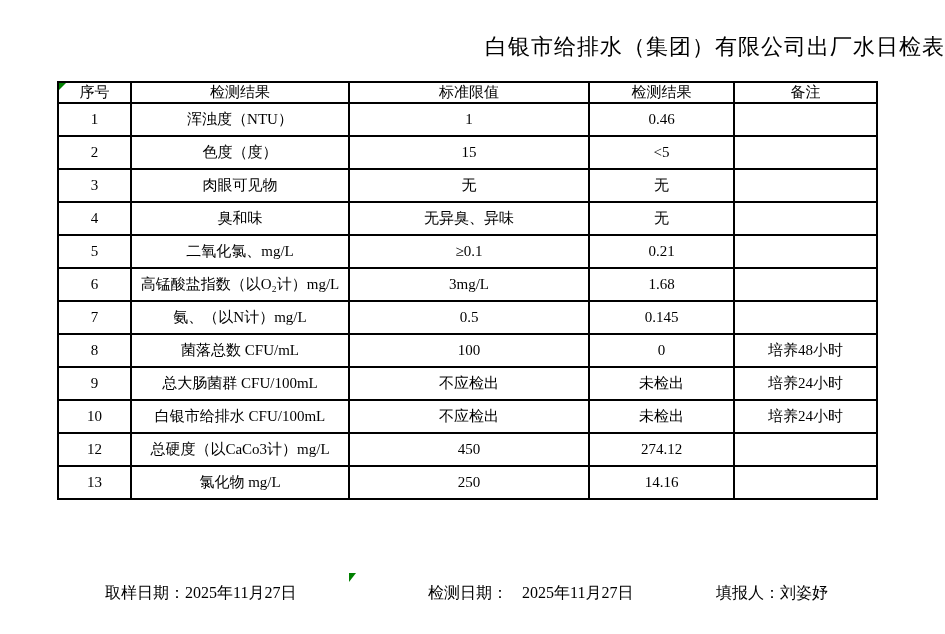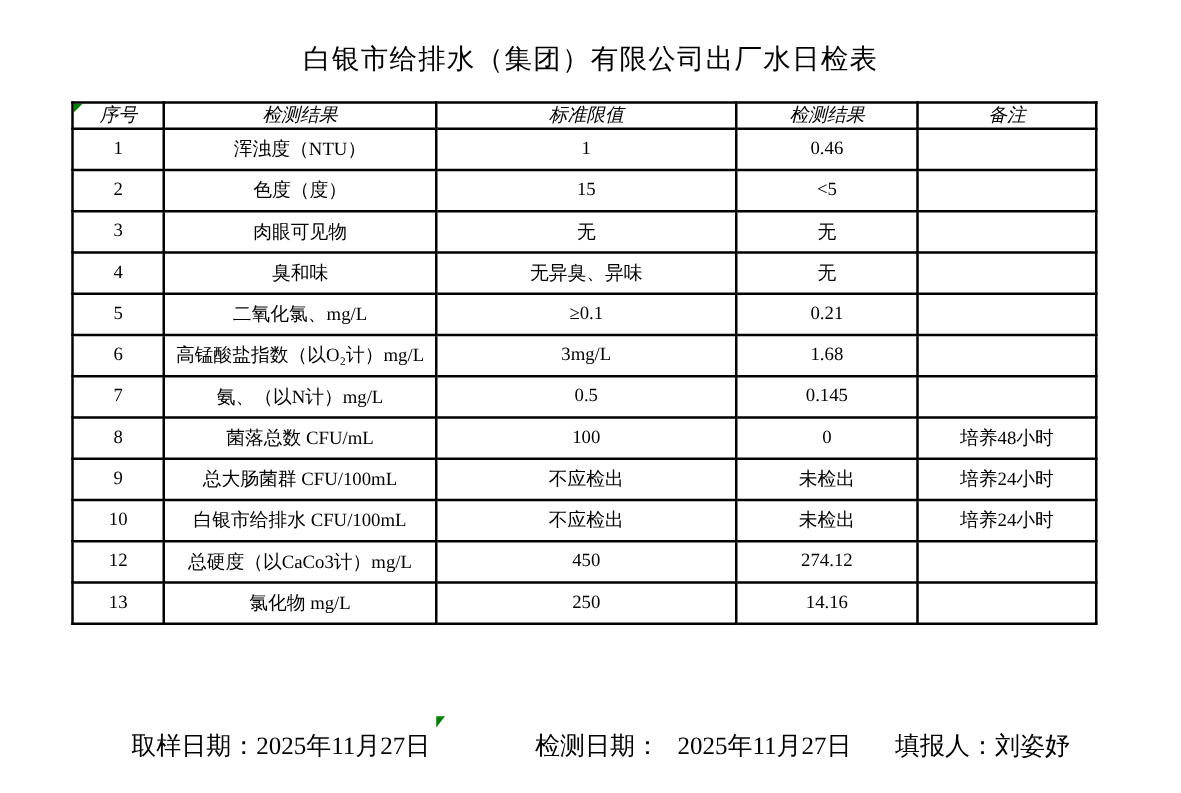--- a/index.html
+++ b/index.html
@@ -7,21 +7,21 @@
     width:945px; height:634px;
     background:#ffffff;
     position:relative;
     font-family:"Liberation Serif","DejaVu Serif",serif;
     color:#000;
     overflow:hidden;
   }
   .title {
     position:absolute;
     top:32px; left:0; width:945px;
-    text-align:center;
+    text-align:right;
     font-size:22px;
     letter-spacing:1px;
     white-space:nowrap;
   }
   table.report {
     position:absolute;
     left:57px; top:81px;
     width:819px;
     border-collapse:collapse;
     table-layout:fixed;
@@ -29,34 +29,34 @@
   table.report th, table.report td {
     border:2px solid #000;
     text-align:center;
     vertical-align:middle;
     font-size:15px;
     font-weight:normal;
     padding:0 2px;
     overflow:hidden;
     white-space:nowrap;
   }
-  table.report thead tr { height:20px;font-style:italic; }
+  table.report thead tr { height:20px; }
   table.report tbody tr { height:33px; }
   .green-mark {
     position:absolute;
     width:0; height:0;
     border-top:8px solid #008000;
     border-right:7px solid transparent;
   }
   .corner-mark { left:59px; top:83px; border-top-width:7px; }
   .bottom-mark { left:349px; top:573px; border-top-width:9px; }
   .footer-item {
     position:absolute;
     top:583px;
-    font-size:20px;
+    font-size:16px;
     white-space:nowrap;
   }
   .footer-sampling { left:105px; }
   .footer-test     { left:428px; }
   .footer-reporter { left:697px;margin-left:19px; }
   .footer-gap { display:inline-block; width:14px; }
 </style>
 </head>
 <body>
 

